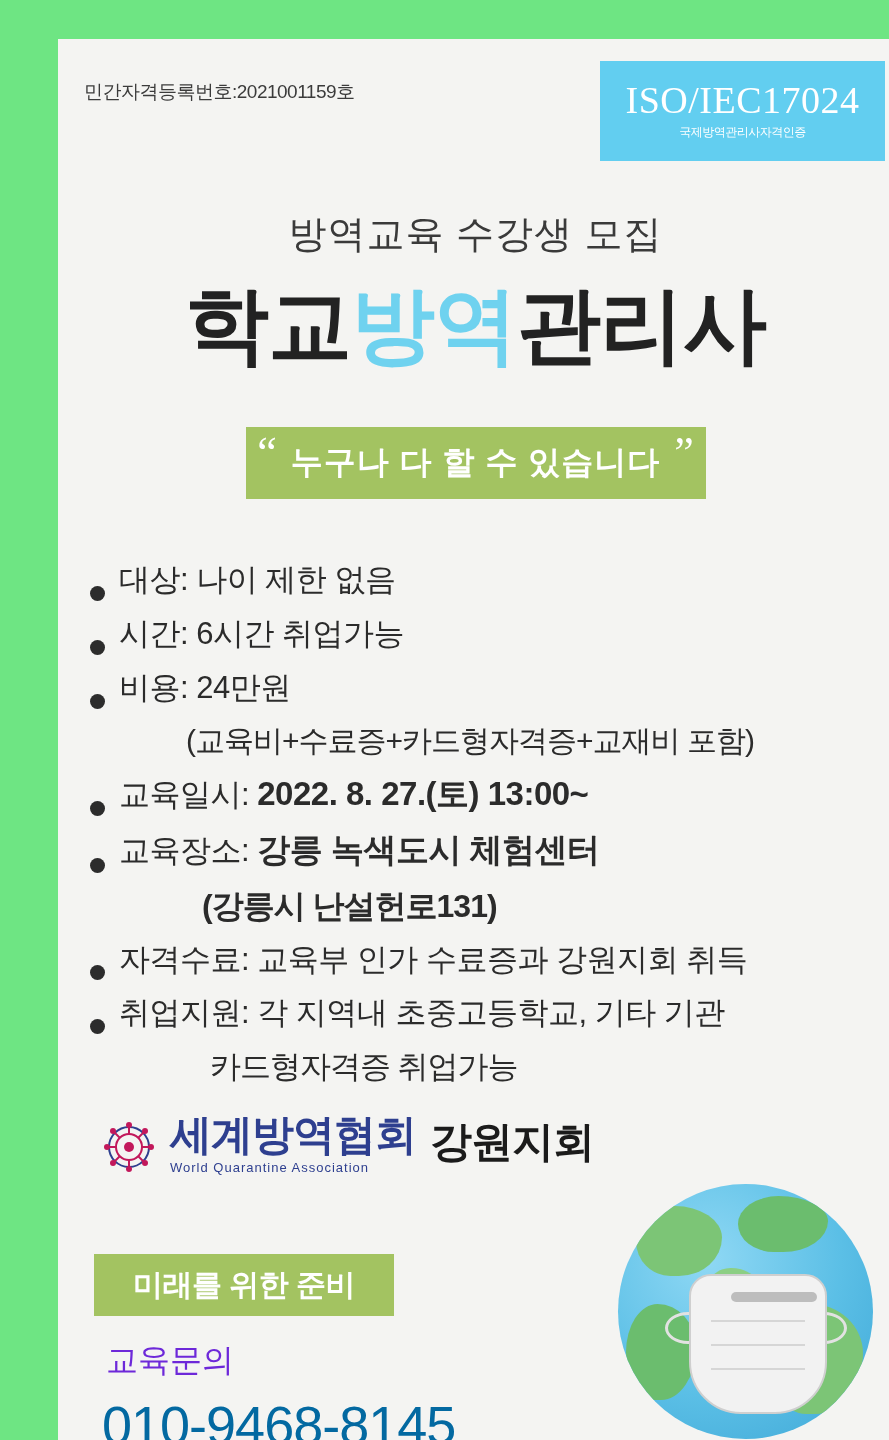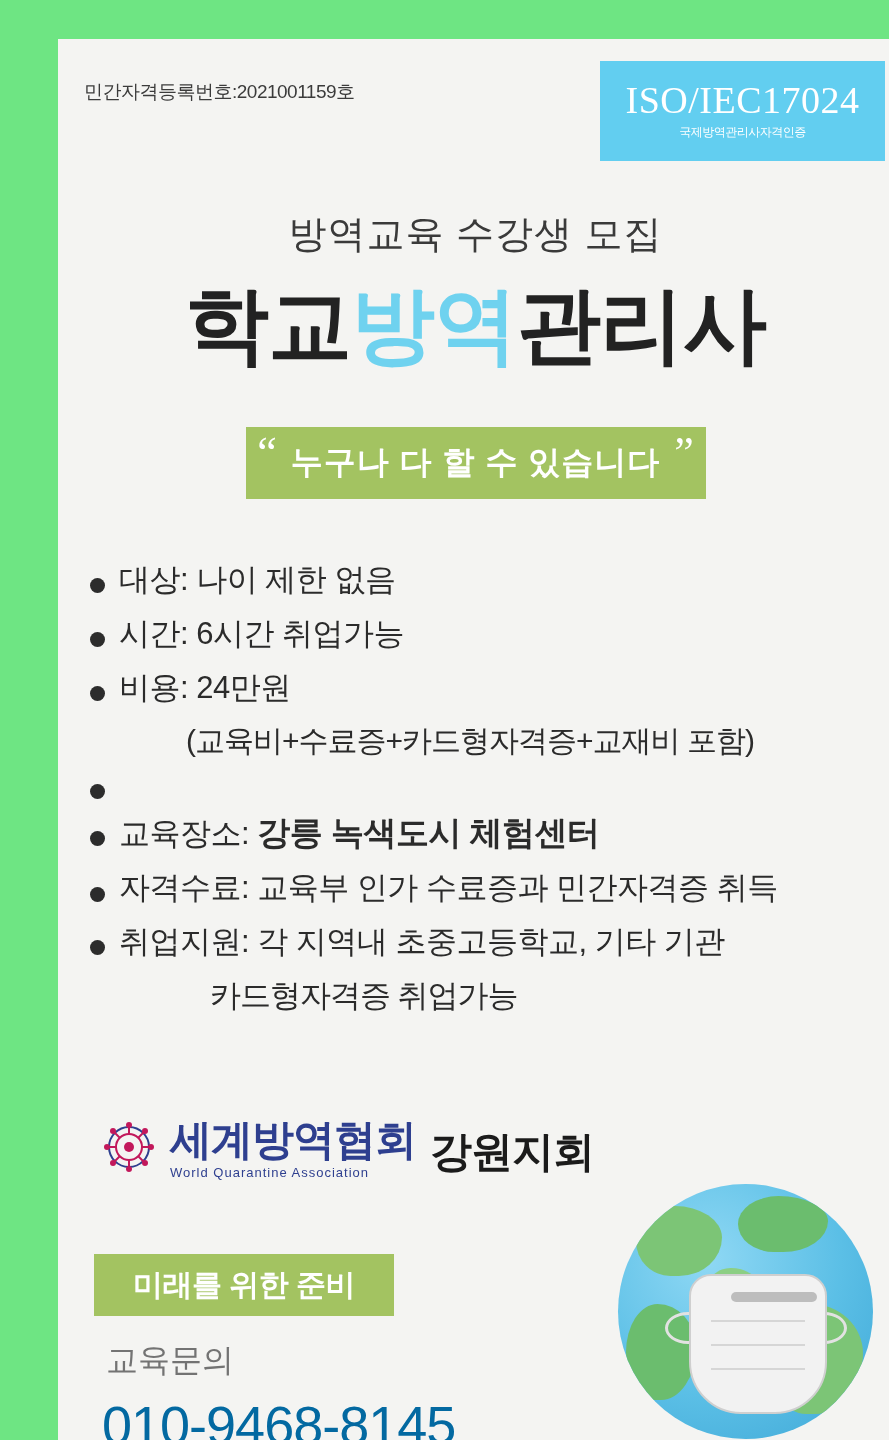--- a/index.html
+++ b/index.html
@@ -138,21 +138,21 @@
 
   
   .info-list {
     position: absolute;
     left: 32px;
     top: 520px;
     width: 715px;
   }
   .info-row {
     display: flex;
-    align-items: center;
+    align-items: flex-end;
     margin-bottom: 12px;
   }
   .bullet {
     width: 15px;
     height: 15px;
     border-radius: 50%;
     background: #2c2c2c;
     flex: 0 0 auto;
     margin-top: 12px;
     margin-right: 14px;
@@ -183,21 +183,21 @@
     margin-left: 120px;
     font-size: 31px;
   }
 
   
   .assoc {
     position: absolute;
     left: 38px;
     top: 1075px;
     display: flex;
-    align-items: flex-end;
+    align-items: flex-start;
   }
   .virus-logo {
     position: relative;
     width: 66px;
     height: 66px;
     margin-right: 8px;
   }
   .assoc-name {
     font-size: 42px;
     font-weight: bold;
@@ -236,21 +236,21 @@
     font-size: 30px;
     font-weight: bold;
     letter-spacing: -0.5px;
   }
 
   .contact-label {
     position: absolute;
     left: 48px;
     top: 1300px;
     font-size: 32px;
-    color: #737373;
+    color: #6d28d9;
   }
   .contact-phone {
     position: absolute;
     left: 44px;
     top: 1355px;
     font-size: 54px;
     color: #0369a1;
     letter-spacing: -1px;
   }
 
@@ -382,36 +382,41 @@
         <div class="row-text">
           <span class="label">비용:</span>
           <span>24만원</span>
         </div>
       </div>
 
       <div class="indent-line">(교육비+수료증+카드형자격증+교재비 포함)</div>
 
       <div class="info-row">
         <div class="bullet"></div>
+        <div class="row-text">
+          <span class="label">교육일시:</span>
+          <span class="strong">2022. 8. 27.(토) 13:00~</span>
+        </div>
       </div>
 
       <div class="info-row">
         <div class="bullet"></div>
         <div class="row-text">
           <span class="label">교육장소:</span>
           <span class="strong">강릉 녹색도시 체험센터</span>
         </div>
       </div>
 
+      <div class="indent-line bold">(강릉시 난설헌로131)</div>
 
       <div class="info-row">
         <div class="bullet"></div>
         <div class="row-text">
           <span class="label">자격수료:</span>
-          <span>교육부 인가 수료증과 민간자격증 취득</span>
+          <span>교육부 인가 수료증과 강원지회 취득</span>
         </div>
       </div>
 
       <div class="info-row">
         <div class="bullet"></div>
         <div class="row-text">
           <span class="label">취업지원:</span>
           <span>각 지역내 초중고등학교, 기타 기관</span>
         </div>
       </div>

